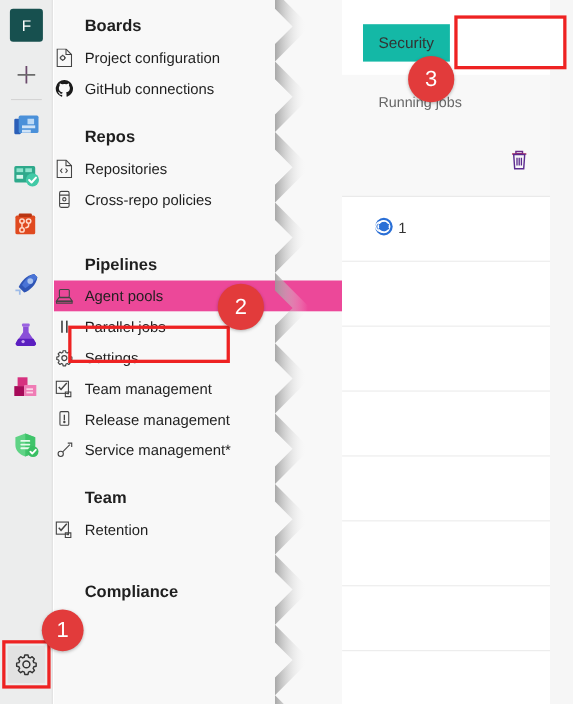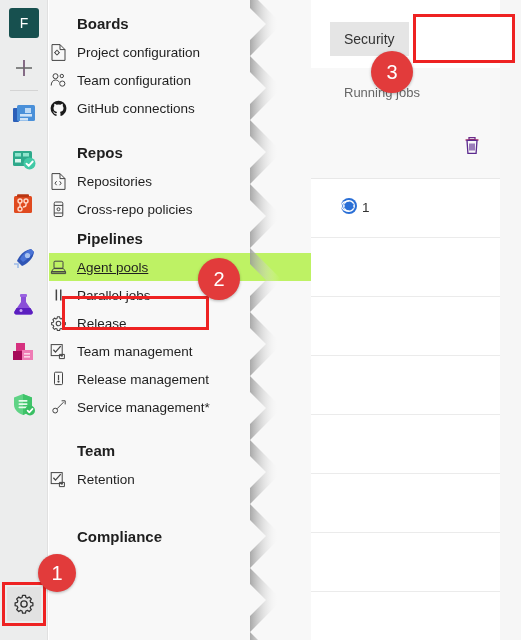--- a/index.html
+++ b/index.html
@@ -67,21 +67,21 @@
     font-size: 13.5px; color: #1f1f1f;
     white-space: nowrap;
   }
   .nav-item .ico {
     width: 18px; height: 18px;
     margin-right: 10px;
     display: flex; align-items: center; justify-content: center;
     flex: 0 0 18px;
     color: #444;
   }
-  .nav-item.selected { background: #bef264; text-decoration: underline; }
+  .nav-item.selected { background: #ec4899; }
 
   
   #zigzag {
     position: absolute; left: 250px; top: -6px;
     width: 62px; height: 700px;
     pointer-events: none;
   }
 
   
   #content {
@@ -94,21 +94,21 @@
     position: absolute; left: 0; top: 0;
     width: 210px; height: 68px;
     background: #ffffff;
   }
   #tab-security {
     position: absolute; left: 19px; top: 22px;
     height: 34px;
     padding: 0 14px;
     display: flex; align-items: center;
     font-size: 14px; color: #333;
-    background: #e5e5e5;
+    background: #14b8a6;
   }
   #add-pool-btn {
     position: absolute; left: 108px; top: 21px;
     width: 88px; height: 34px;
     background: #2e77d0;
     color: #ffffff;
     font-size: 14px; font-weight: 700;
     display: flex; align-items: center; justify-content: center;
     border: none;
     font-family: "Liberation Sans", sans-serif;
@@ -291,31 +291,20 @@
         <svg width="15" height="17" viewBox="0 0 15 17" aria-hidden="true">
           <path d="M1 0.6 h8 l5 5 v10.8 h-13 Z" fill="none" stroke="#444" stroke-width="1"></path>
           <path d="M9 0.6 v5 h5" fill="none" stroke="#444" stroke-width="1"></path>
           <circle cx="6" cy="8.6" r="1.9" fill="none" stroke="#444" stroke-width="1"></circle>
           <path d="M6 5.8 v1 M6 10.4 v1 M3.2 8.6 h1 M7.8 8.6 h1" stroke="#444" stroke-width="1"></path>
         </svg>
       </span>
       <span>Project configuration</span>
     </div>
 
-    <div class="nav-item">
-      <span class="ico">
-        <svg width="17" height="17" viewBox="0 0 17 17" aria-hidden="true">
-          <circle cx="5.5" cy="4.2" r="2.5" fill="none" stroke="#444" stroke-width="1"></circle>
-          <path d="M1.2 13.5 C1.2 9.8 3.2 8 5.5 8 C7.1 8 8.5 8.8 9.3 10.3" fill="none" stroke="#444" stroke-width="1"></path>
-          <circle cx="11.8" cy="4" r="1.7" fill="none" stroke="#444" stroke-width="1"></circle>
-          <circle cx="12.3" cy="11.6" r="2.6" fill="none" stroke="#444" stroke-width="1"></circle>
-        </svg>
-      </span>
-      <span>Team configuration</span>
-    </div>
 
     <div class="nav-item">
       <span class="ico">
         <svg width="17" height="17" viewBox="0 0 17 17" aria-hidden="true">
           <path fill="#1b1b1b" d="M8.5 0.7 A7.8 7.8 0 0 0 6 15.9 c0.4 0.07 0.55 -0.17 0.55 -0.38 v-1.35 c-2.17 0.47 -2.63 -1.05 -2.63 -1.05 c-0.36 -0.9 -0.87 -1.14 -0.87 -1.14 c-0.71 -0.49 0.05 -0.48 0.05 -0.48 c0.78 0.06 1.2 0.81 1.2 0.81 c0.7 1.2 1.83 0.85 2.28 0.65 c0.07 -0.51 0.27 -0.86 0.5 -1.05 c-1.73 -0.2 -3.55 -0.87 -3.55 -3.87 c0 -0.85 0.3 -1.55 0.8 -2.1 c-0.08 -0.2 -0.35 -1 0.08 -2.08 c0 0 0.66 -0.21 2.15 0.8 a7.4 7.4 0 0 1 3.92 0 c1.49 -1.01 2.15 -0.8 2.15 -0.8 c0.43 1.08 0.16 1.88 0.08 2.08 c0.5 0.55 0.8 1.25 0.8 2.1 c0 3.01 -1.83 3.67 -3.57 3.86 c0.28 0.24 0.53 0.72 0.53 1.46 v2.17 c0 0.21 0.14 0.46 0.55 0.38 A7.8 7.8 0 0 0 8.5 0.7 Z"></path>
         </svg>
       </span>
       <span>GitHub connections</span>
     </div>
 
@@ -336,21 +325,21 @@
       <span class="ico">
         <svg width="13" height="17" viewBox="0 0 13 17" aria-hidden="true">
           <rect x="2.2" y="1" width="8.6" height="14.5" rx="1.4" fill="none" stroke="#444" stroke-width="1"></rect>
           <path d="M2.2 4.4 h8.6 M2.2 12 h8.6" stroke="#444" stroke-width="1"></path>
           <circle cx="6.5" cy="8.2" r="1.5" fill="none" stroke="#444" stroke-width="1"></circle>
         </svg>
       </span>
       <span>Cross-repo policies</span>
     </div>
 
-    <div class="nav-group" style="margin-top:0">Pipelines</div>
+    <div class="nav-group" style="margin-top:30px">Pipelines</div>
 
     <div class="nav-item selected">
       <span class="ico">
         <svg width="17" height="15" viewBox="0 0 17 15" aria-hidden="true">
           <rect x="4" y="1.2" width="9" height="7" rx="1" fill="none" stroke="#444" stroke-width="1"></rect>
           <path d="M3.6 8.6 h9.8 l2.2 3 h-14.2 Z" fill="none" stroke="#444" stroke-width="1"></path>
           <path d="M1.4 12 h14.2 v1.6 h-14.2 Z" fill="none" stroke="#444" stroke-width="1"></path>
         </svg>
       </span>
       <span>Agent pools</span>
@@ -366,21 +355,21 @@
       <span>Parallel jobs</span>
     </div>
 
     <div class="nav-item">
       <span class="ico">
         <svg width="17" height="17" viewBox="0 0 24 24" aria-hidden="true">
           <path fill="none" stroke="#444" stroke-width="1.6" d="M12 8.8 a3.2 3.2 0 1 0 0 6.4 a3.2 3.2 0 1 0 0 -6.4 Z"></path>
           <path fill="none" stroke="#444" stroke-width="1.5" stroke-linejoin="round" d="M10.4 2.6 h3.2 l0.45 2.3 l1.7 0.72 l1.95 -1.3 l2.26 2.26 l-1.3 1.95 l0.72 1.7 l2.3 0.45 v3.2 l-2.3 0.45 l-0.72 1.7 l1.3 1.95 l-2.26 2.26 l-1.95 -1.3 l-1.7 0.72 l-0.45 2.3 h-3.2 l-0.45 -2.3 l-1.7 -0.72 l-1.95 1.3 l-2.26 -2.26 l1.3 -1.95 l-0.72 -1.7 l-2.3 -0.45 v-3.2 l2.3 -0.45 l0.72 -1.7 l-1.3 -1.95 l2.26 -2.26 l1.95 1.3 l1.7 -0.72 Z"></path>
         </svg>
       </span>
-      <span>Release</span>
+      <span>Settings</span>
     </div>
 
     <div class="nav-item">
       <span class="ico">
         <svg width="17" height="17" viewBox="0 0 17 17" aria-hidden="true">
           <rect x="1.2" y="1.6" width="11" height="11" fill="none" stroke="#444" stroke-width="1"></rect>
           <path d="M3.4 6.8 l2.1 2.3 l5.2 -6" fill="none" stroke="#444" stroke-width="1.3"></path>
           <path d="M9.4 11.4 h5 v4.2 h-5 Z" fill="none" stroke="#444" stroke-width="1"></path>
           <circle cx="11.9" cy="12.8" r="0.9" fill="#444"></circle>
         </svg>

